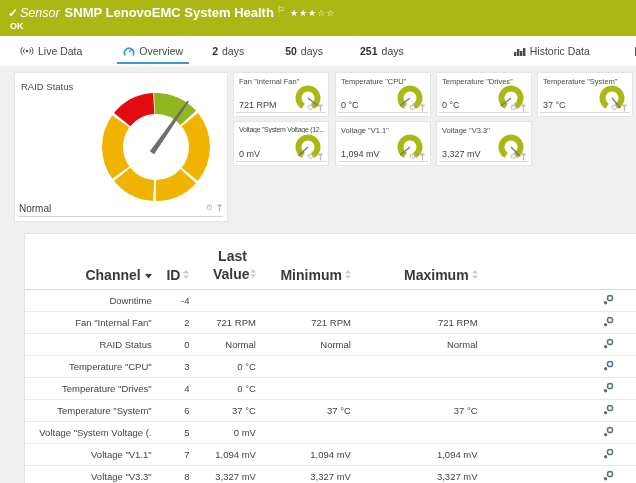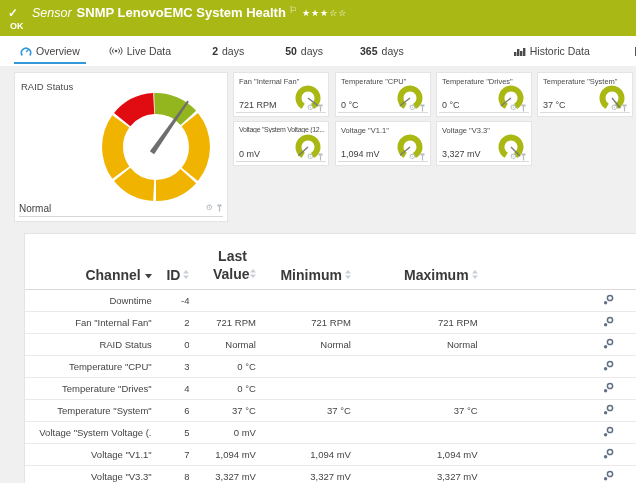--- a/index.html
+++ b/index.html
@@ -7,21 +7,21 @@
     width:636px;height:483px;overflow:hidden;
     background:#f0f0f0;
     font-family:"Liberation Sans", sans-serif;
     -webkit-font-smoothing:antialiased;
   }
   
   .topbar{
     position:relative;height:36px;background:#a9b814;color:#fff;
   }
   .topbar .check{position:absolute;left:8px;top:6px;font-size:12px;font-weight:bold;}
-  .topbar .titleline{position:absolute;left:32px;top:5px;font-size:12.5px;white-space:nowrap;}
+  .topbar .titleline{position:absolute;left:20px;top:5px;font-size:12.5px;white-space:nowrap;}
   .topbar .kind{font-style:italic;font-weight:normal;margin-right:5px;}
   .topbar .sensor-title{font-weight:bold;font-size:13px;}
   .topbar .flag{font-size:9px;vertical-align:top;margin-left:3px;}
   .topbar .stars{font-size:9px;letter-spacing:1px;margin-left:5px;vertical-align:1px;}
   .topbar .ok{position:absolute;left:10px;top:21px;font-size:9px;font-weight:bold;}
   
   .tabbar{
     height:30px;background:#fff;display:flex;align-items:stretch;
     padding-left:14px;font-size:10.5px;color:#444;
   }
@@ -79,49 +79,49 @@
 
 <div class="topbar" style="background: rgb(169, 184, 20);">
   <span class="check">✓</span>
   <div class="titleline">
     <span class="kind">Sensor</span><span class="sensor-title">SNMP LenovoEMC System Health</span><span class="flag">⚐</span><span class="stars">★★★☆☆</span>
   </div>
   <div class="ok">OK</div>
 </div>
 
 <div class="tabbar">
-  <div class="tab active" style="margin-right:17px;">
-    <span class="tab-icon">
-      <svg width="12" height="11" viewBox="0 0 12 11">
-          <path d="M2.2 9.5 A4.6 4.6 0 1 1 9.8 9.5" fill="none" stroke="#3498db" stroke-width="1.6"></path>
-          <line x1="6" y1="6" x2="9.1" y2="3" stroke="#3498db" stroke-width="1.2"></line>
-        </svg>
-    </span>
-      <span>Overview</span>
-  </div>
   <div class="tab" style="margin-right:29px;">
     <span class="tab-icon">
       <svg width="14" height="10" viewBox="0 0 14 10">
           <circle cx="7" cy="5" r="1.3" fill="#555"></circle>
           <path d="M4.6 2.6 A3.3 3.3 0 0 0 4.6 7.4 M2.6 1.2 A5.2 5.2 0 0 0 2.6 8.8" fill="none" stroke="#555" stroke-width="1"></path>
           <path d="M9.4 2.6 A3.3 3.3 0 0 1 9.4 7.4 M11.4 1.2 A5.2 5.2 0 0 1 11.4 8.8" fill="none" stroke="#555" stroke-width="1"></path>
         </svg>
     </span>
       <span>Live Data</span>
   </div>
+  <div class="tab active" style="margin-right:17px;">
+    <span class="tab-icon">
+      <svg width="12" height="11" viewBox="0 0 12 11">
+          <path d="M2.2 9.5 A4.6 4.6 0 1 1 9.8 9.5" fill="none" stroke="#3498db" stroke-width="1.6"></path>
+          <line x1="6" y1="6" x2="9.1" y2="3" stroke="#3498db" stroke-width="1.2"></line>
+        </svg>
+    </span>
+      <span>Overview</span>
+  </div>
   <div class="tab" style="margin-right:29px;">
     <span class="num">2</span>
       <span>days</span>
   </div>
   <div class="tab" style="margin-right:25px;">
     <span class="num">50</span>
       <span>days</span>
   </div>
   <div class="tab" style="margin-right:98px;">
-    <span class="num">365</span>
+    <span class="num">251</span>
       <span>days</span>
   </div>
   <div class="tab" style="margin-right:33px;justify-content:space-between;">
     <span class="tab-icon">
       <svg width="12" height="10" viewBox="0 0 12 10">
           <rect x="0" y="6" width="2.4" height="4" fill="#4a4a4a"></rect>
           <rect x="3" y="3" width="2.4" height="7" fill="#4a4a4a"></rect>
           <rect x="6" y="5" width="2.4" height="5" fill="#4a4a4a"></rect>
           <rect x="9" y="2" width="2.4" height="8" fill="#4a4a4a"></rect>
         </svg>

